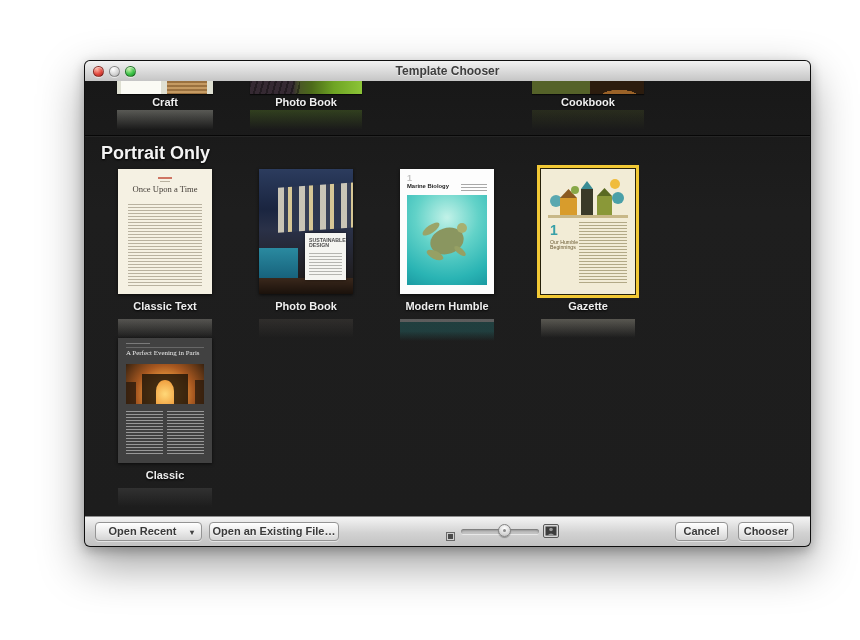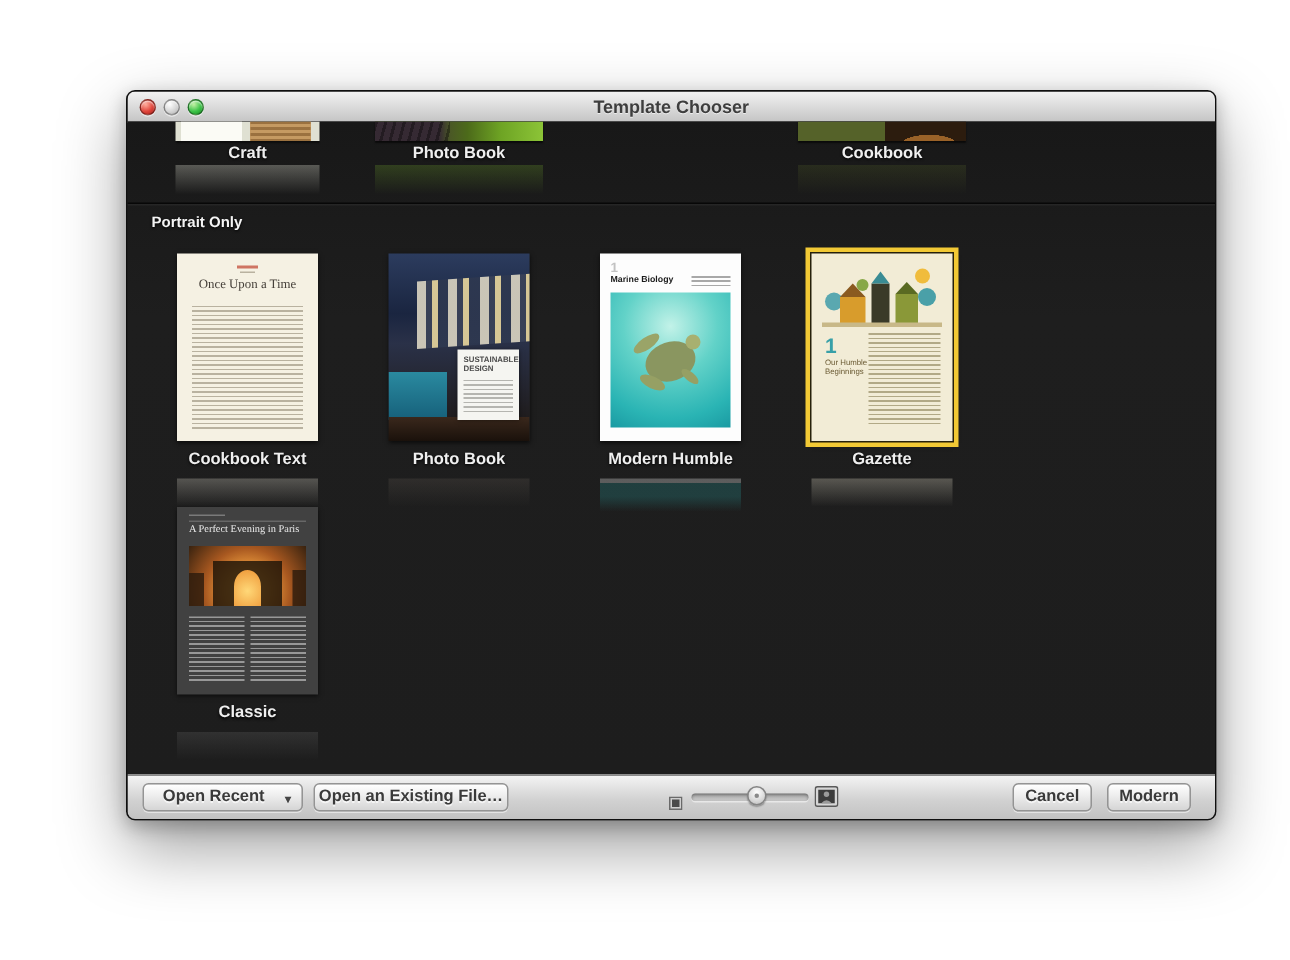--- a/index.html
+++ b/index.html
@@ -18,21 +18,21 @@
   .light{width:11px;height:11px;border-radius:50%;border:1px solid rgba(0,0,0,.35);box-sizing:border-box;
          box-shadow:inset 0 1px 1px rgba(255,255,255,.6),0 1px 0 rgba(255,255,255,.5);}
   .light.red{background:radial-gradient(circle at 35% 28%,#ffb0a0,#e0463c 55%,#a82018);}
   .light.gray{background:radial-gradient(circle at 35% 28%,#ffffff,#d6d6d6 55%,#adadad);}
   .light.green{background:radial-gradient(circle at 35% 28%,#c6f2a8,#3cc348 55%,#188c20);}
   
   .gallery{position:absolute;left:0;top:20px;right:0;bottom:29px;overflow:hidden;
            background:linear-gradient(#181818,#1e1e1e 30%,#1d1d1d);}
   .divider{position:absolute;left:0;right:0;top:54px;height:0;
            border-top:1px solid #070707;border-bottom:1px solid rgba(255,255,255,.05);}
-  .section-header{position:absolute;left:16px;top:62px;font-size:10px;font-weight:bold;color:#f4f4f4;
+  .section-header{position:absolute;left:16px;top:62px;font-size:18px;font-weight:bold;color:#f4f4f4;
                   text-shadow:0 1px 2px #000;}
   .lbl{font-size:11px;font-weight:bold;color:#efefef;text-shadow:0 1px 2px #000;text-align:center;}
   .refl{position:absolute;left:0;width:100%;}
   
   .top-card{position:absolute;top:0;height:54px;}
   .top-art{position:absolute;top:0;left:0;right:0;height:13px;overflow:hidden;box-shadow:0 1px 1px rgba(0,0,0,.6);}
   .top-label{position:absolute;top:15px;left:0;right:0;text-align:center;}
   .top-refl{top:29px;height:23px;}
   .art-craft{background:
       linear-gradient(90deg,transparent 0 4%,#fbfbf5 4% 46%,transparent 46% 52%,#c59a62 52% 94%,transparent 94%),
@@ -181,21 +181,21 @@
       <div class="divider"></div>
       <div class="section-header">Portrait Only</div>
 
       <div class="pcard" style="left:33px;top:88px;">
         <div class="thumb t-classic">
           <div class="ct-rule"></div>
           <div class="ct-line2"></div>
           <div class="ct-title">Once Upon a Time</div>
           <div class="ct-body tl"></div>
         </div>
-        <div class="card-label lbl">Cookbook Text</div>
+        <div class="card-label lbl">Classic Text</div>
         <div class="refl card-refl refl-classic"></div>
       </div>
 
       <div class="pcard" style="left:174px;top:88px;">
         <div class="thumb t-pbook">
           <div class="pb-building"></div>
           <div class="pb-pool"></div>
           <div class="pb-deck"></div>
           <div class="pb-card">
             <div class="pb-card-title">SUSTAINABLE DESIGN</div>
@@ -295,18 +295,18 @@
           <rect x="2.5" y="2.5" width="11" height="9" fill="#3c3c3c"></rect>
           <circle cx="8" cy="5.5" r="1.8" fill="#9a9a9a"></circle>
           <path d="M4.5,11.5 q3.5,-4 7,0 z" fill="#9a9a9a"></path>
         </svg>
       </div>
 
       <div class="tb-btn" style="left:590px;width:53px;">
         <span>Cancel</span>
       </div>
       <div class="tb-btn" style="left:653px;width:56px;">
-        <span>Modern</span>
+        <span>Chooser</span>
       </div>
     </div>
 
   </div>
 </div>
 
 </body></html>

